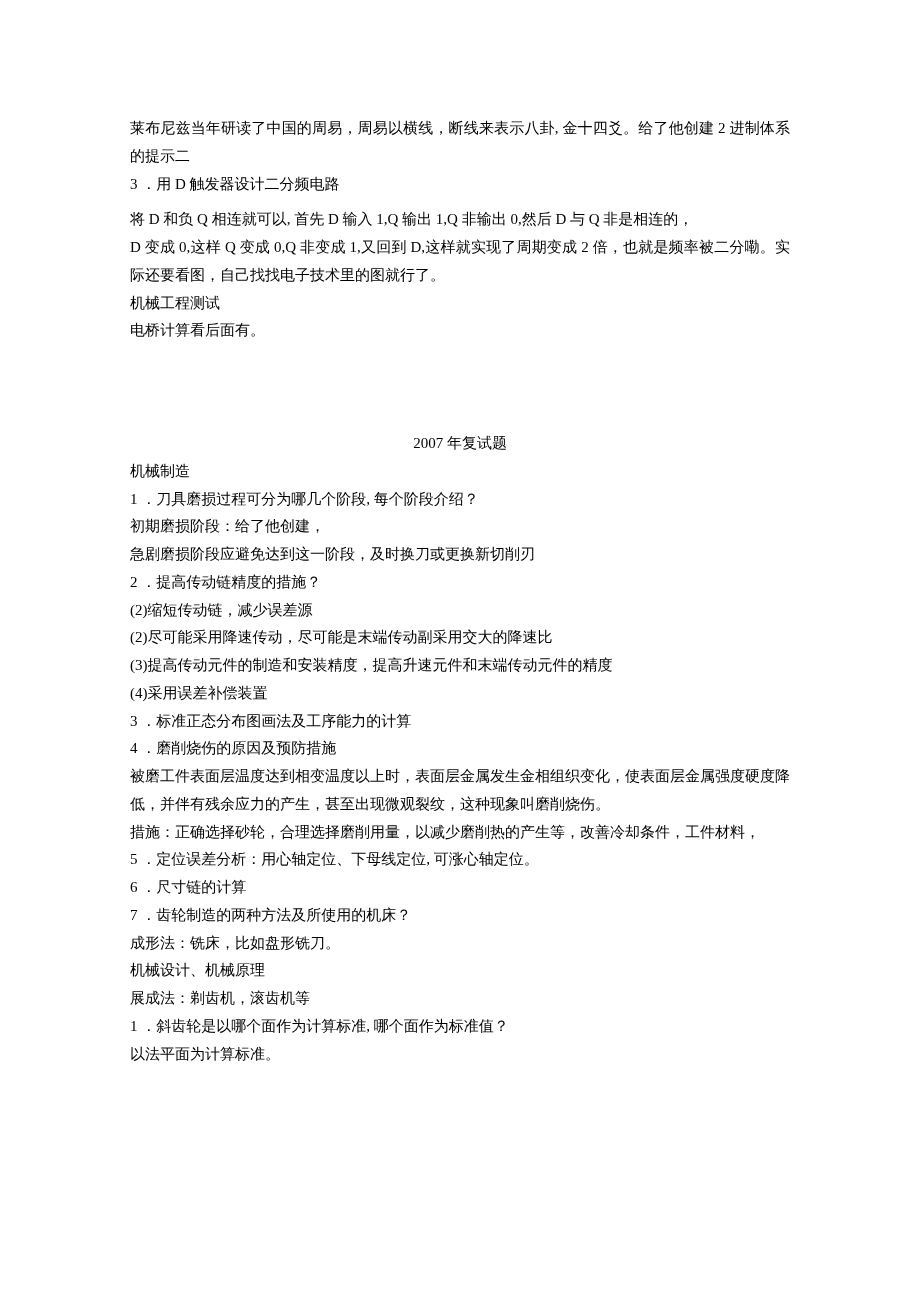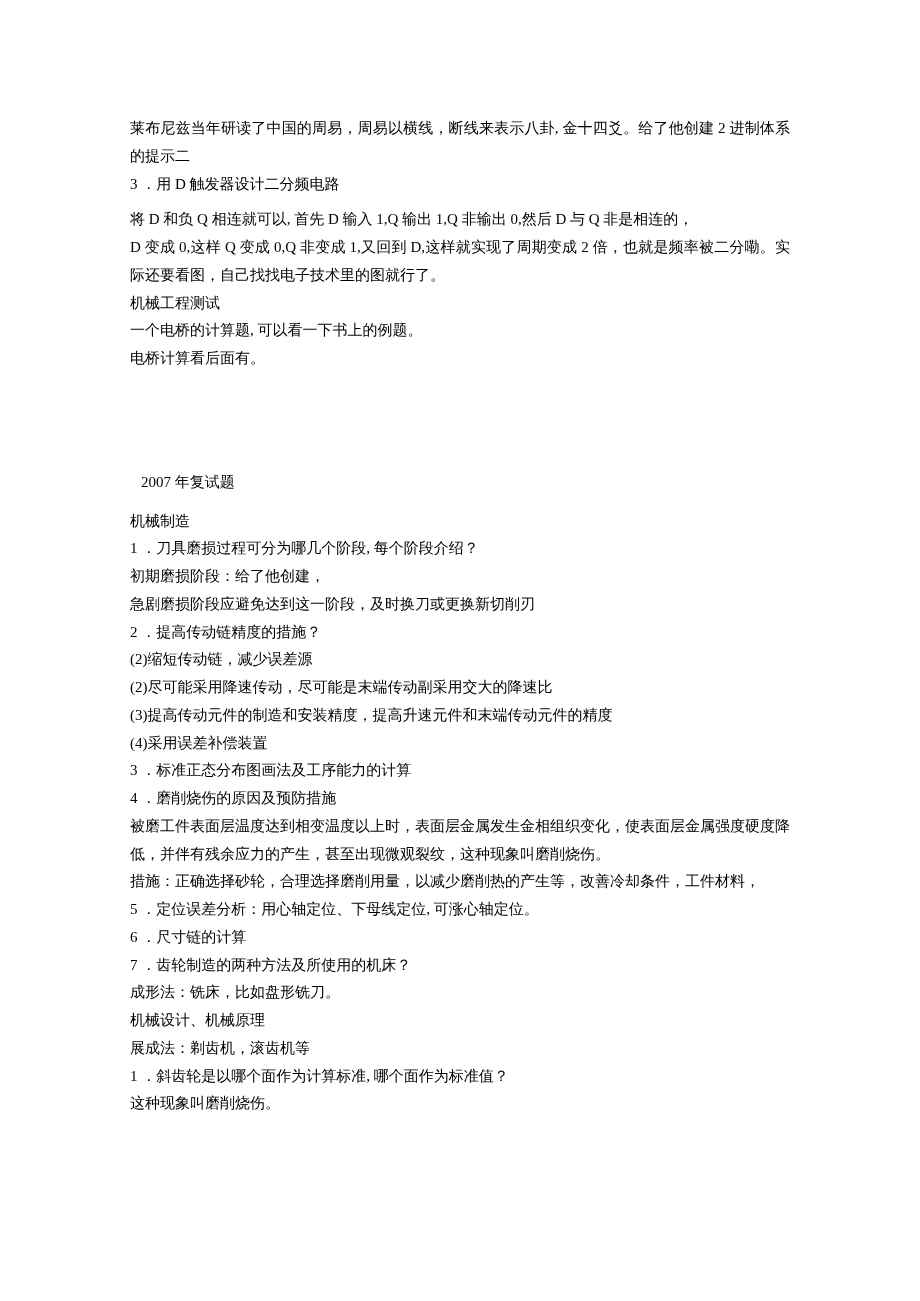--- a/index.html
+++ b/index.html
@@ -15,41 +15,41 @@
     width: 920px;
     min-height: 1301px;
     padding: 115px 130px 80px 130px;
     box-sizing: border-box;
   }
   .para {
     margin: 0;
     text-align: justify;
   }
   .heading-center {
-    margin: 11px;
+    text-align: center;
+    margin: 0;
   }
   .spacer-small {
     height: 8px;
   }
   .spacer-large {
     height: 85px;
   }
 </style>
 </head>
 <body>
 
 <div class="page">
 
   <p class="para">莱布尼兹当年研读了中国的周易，周易以横线，断线来表示八卦, 金十四爻。给了他创建 2 进制体系的提示二</p>
   <p class="para">3 ．用 D 触发器设计二分频电路</p>
   <div class="spacer-small"></div>
   <p class="para">将 D 和负 Q 相连就可以, 首先 D 输入 1,Q 输出 1,Q 非输出 0,然后 D 与 Q 非是相连的，</p>
   <p class="para">D 变成 0,这样 Q 变成 0,Q 非变成 1,又回到 D,这样就实现了周期变成 2 倍，也就是频率被二分嘞。实际还要看图，自己找找电子技术里的图就行了。</p>
   <p class="para">机械工程测试</p>
-  <p class="para">一个电桥的计算题, 可以看一下书上的例题。</p>
   <p class="para">电桥计算看后面有。</p>
 
   <div class="spacer-large"></div>
 
   <p class="heading-center">2007 年复试题</p>
 
   <p class="para">机械制造</p>
   <p class="para">1 ．刀具磨损过程可分为哪几个阶段, 每个阶段介绍？</p>
   <p class="para">初期磨损阶段：给了他创建，</p>
   <p class="para">急剧磨损阶段应避免达到这一阶段，及时换刀或更换新切削刃</p>
@@ -62,15 +62,15 @@
   <p class="para">4 ．磨削烧伤的原因及预防措施</p>
   <p class="para">被磨工件表面层温度达到相变温度以上时，表面层金属发生金相组织变化，使表面层金属强度硬度降低，并伴有残余应力的产生，甚至出现微观裂纹，这种现象叫磨削烧伤。</p>
   <p class="para">措施：正确选择砂轮，合理选择磨削用量，以减少磨削热的产生等，改善冷却条件，工件材料，</p>
   <p class="para">5 ．定位误差分析：用心轴定位、下母线定位, 可涨心轴定位。</p>
   <p class="para">6 ．尺寸链的计算</p>
   <p class="para">7 ．齿轮制造的两种方法及所使用的机床？</p>
   <p class="para">成形法：铣床，比如盘形铣刀。</p>
   <p class="para">机械设计、机械原理</p>
   <p class="para">展成法：剃齿机，滚齿机等</p>
   <p class="para">1 ．斜齿轮是以哪个面作为计算标准, 哪个面作为标准值？</p>
-  <p class="para">这种现象叫磨削烧伤。</p>
+  <p class="para">以法平面为计算标准。</p>
 
 </div>
 
 </body></html>

